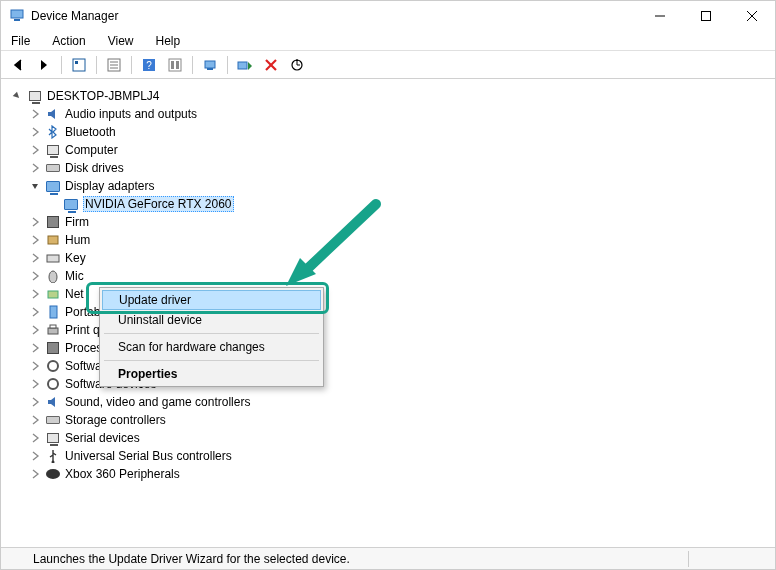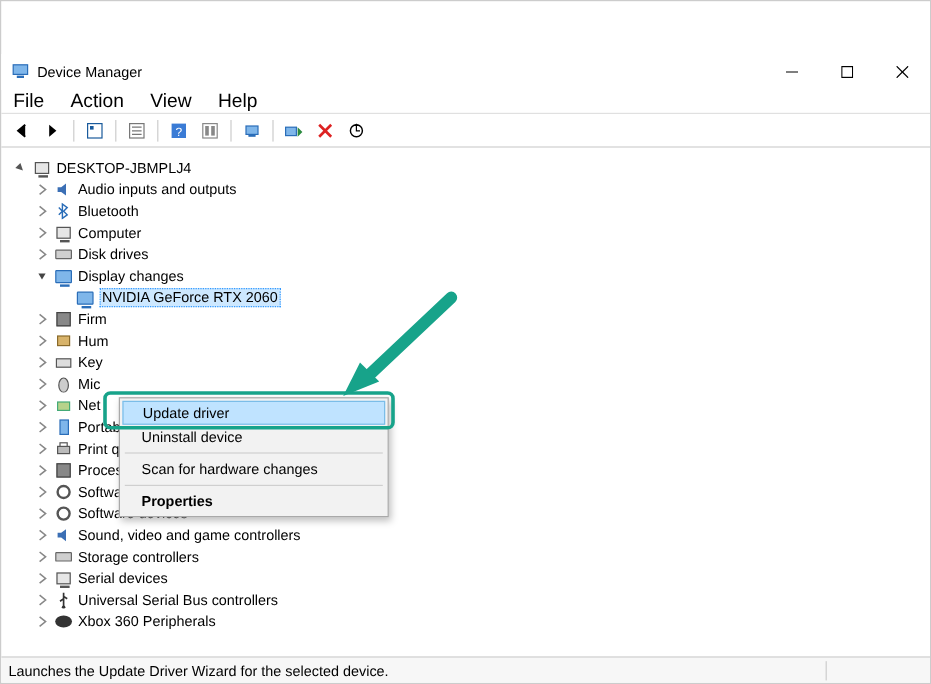--- a/index.html
+++ b/index.html
@@ -14,40 +14,39 @@
     position: relative;
     border: 1px solid #ccc;
   }
   
   .titlebar {
     height: 30px;
     display: flex;
     align-items: center;
     padding: 0 0 0 8px;
     background: #fff;
-    margin-top: 44px;
   }
   .titlebar .title-icon { width: 16px; height: 16px; margin-right: 6px; }
   .titlebar .title-text { flex: 0 0 auto; font-size: 12px; }
   .titlebar .spacer { flex: 1; }
   .win-btn {
     width: 46px; height: 30px; display: flex; align-items: center; justify-content: center;
     font-size: 12px;
   }
   .win-btn.close svg line { stroke: #000; stroke-width: 1; }
   .win-btn svg { width: 10px; height: 10px; }
 
   
   .menubar {
     height: 20px;
     display: flex;
     align-items: center;
     padding: 0 6px;
     gap: 14px;
-    font-size: 16px;
+    font-size: 12px;
     border-bottom: 1px solid #e0e0e0;
   }
   .menubar span { padding: 1px 4px; }
 
   
   .toolbar {
     height: 28px;
     display: flex;
     align-items: center;
     padding: 0 6px;
@@ -138,21 +137,21 @@
     position: absolute;
     left: 0; right: 0; bottom: 0;
     height: 22px;
     border-top: 1px solid #d0d0d0;
     display: flex;
     align-items: center;
     padding: 0 6px;
     font-size: 12px;
     background: #f7f7f7;
   }
-  .statusbar .sb-text { flex: 1; }
+  .statusbar .sb-text { flex: 1; margin-left: 26px; }
   .statusbar .sb-sep { width: 1px; height: 16px; background: #ccc; margin: 0 30px 0 0; }
 
   
   .ico-monitor { width:14px;height:11px;border:1px solid #2a6db8;border-radius:1px;background:#7fb6ea;position:relative;}
   .ico-monitor::after{content:"";position:absolute;left:3px;top:11px;width:8px;height:2px;background:#2a6db8;}
   .ico-pc { width:12px;height:10px;border:1px solid #555;background:#e6e6e6;position:relative;}
   .ico-pc::after{content:"";position:absolute;left:2px;top:10px;width:8px;height:2px;background:#555;}
   .ico-drive{width:14px;height:8px;border:1px solid #666;background:#cfcfcf;border-radius:1px;}
   .ico-chip{width:12px;height:12px;border:1px solid #444;background:#888;position:relative;}
   .ico-gear{width:12px;height:12px;border:2px solid #555;border-radius:50%;}
@@ -328,21 +327,21 @@
       </div>
       <div class="tree-row" style="--indent: 18px;">
         <span class="expander">
           <svg width="10" height="10">
             <path d="M2 3 L8 3 L5 8 Z" fill="#444"></path>
           </svg>
         </span>
         <span class="node-icon">
           <span class="ico-monitor"></span>
         </span>
-        <span class="label">Display changes</span>
+        <span class="label">Display adapters</span>
       </div>
       <div class="tree-row selected" style="--indent: 36px;">
         <span class="expander hidden"></span>
         <span class="node-icon">
           <span class="ico-monitor"></span>
         </span>
         <span class="label">NVIDIA GeForce RTX 2060</span>
       </div>
       <div class="tree-row" style="--indent: 18px;">
         <span class="expander">

